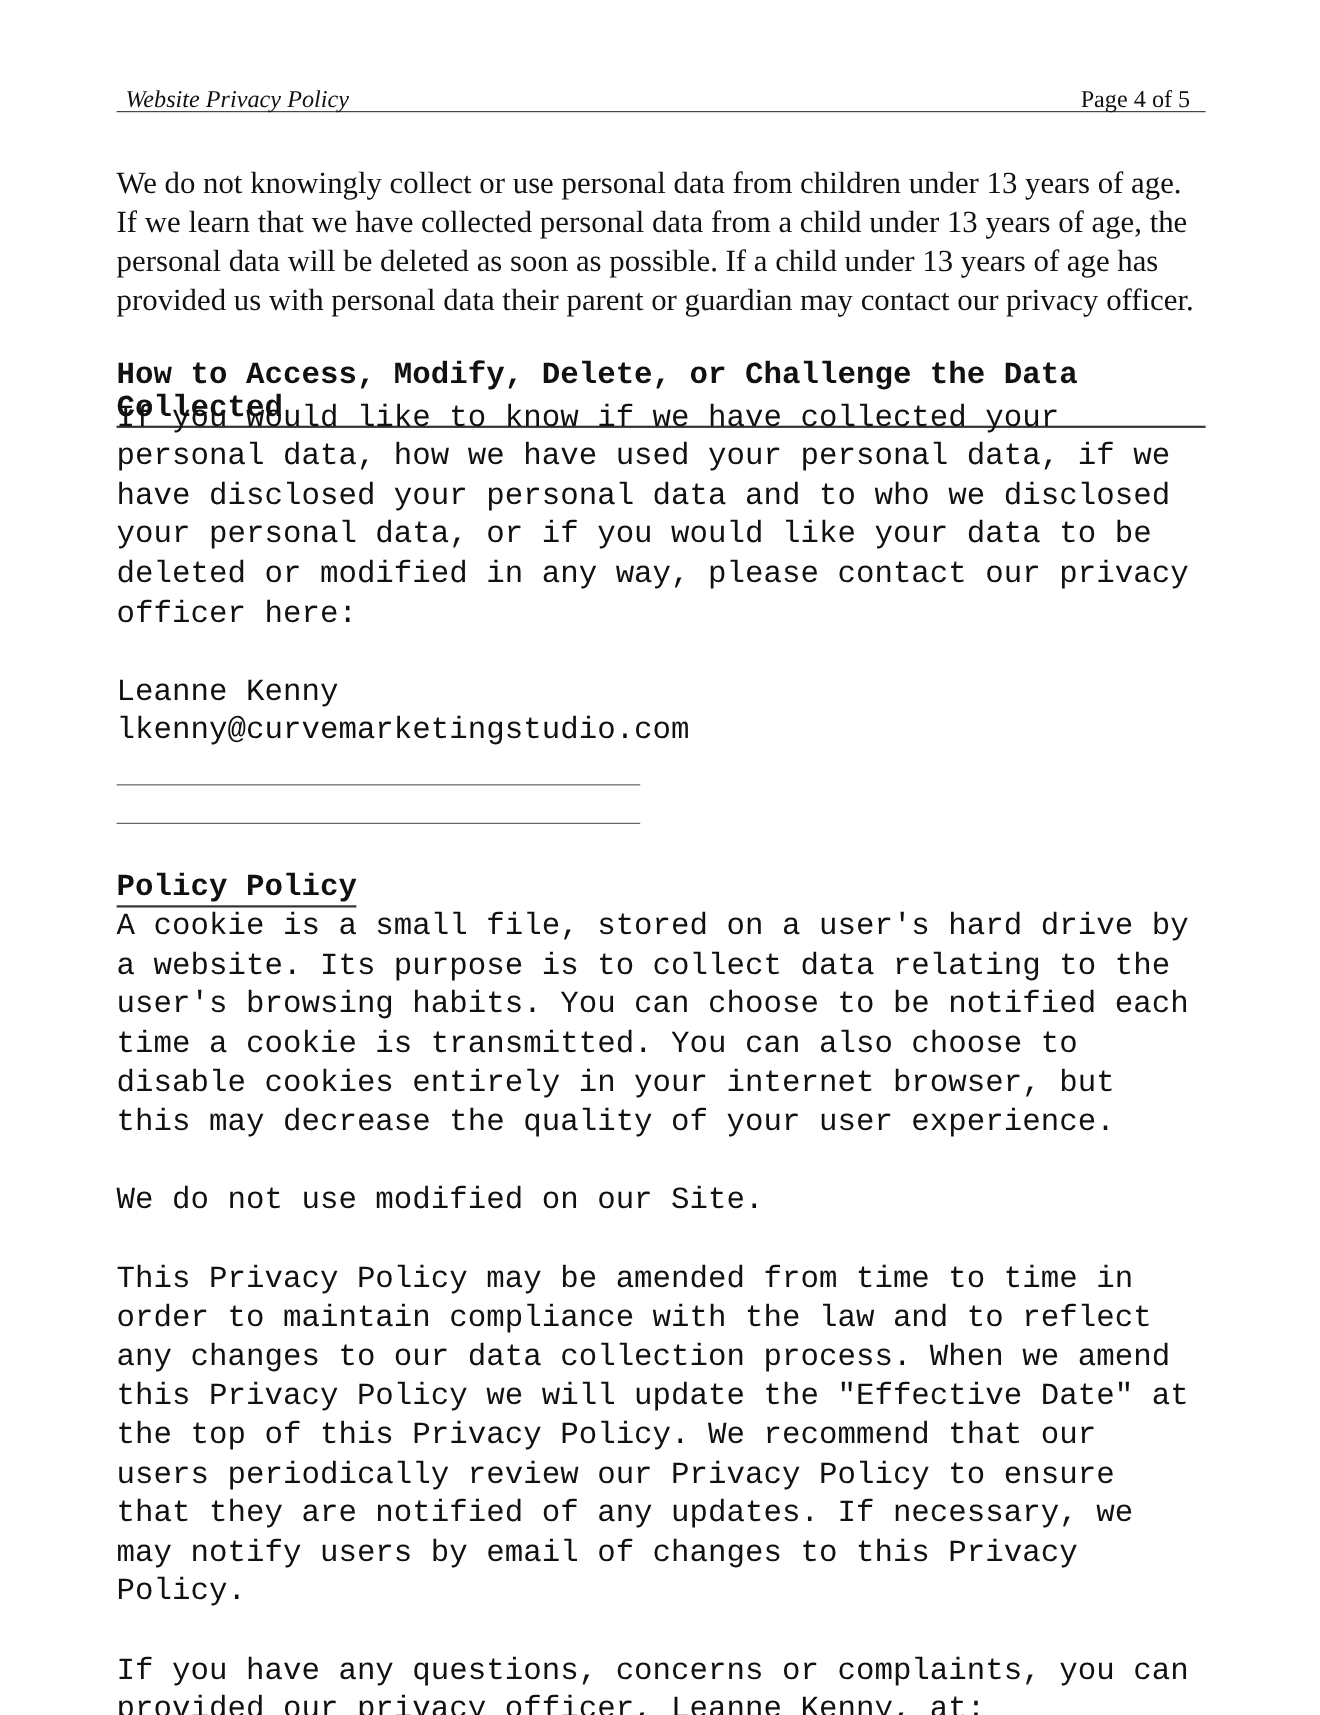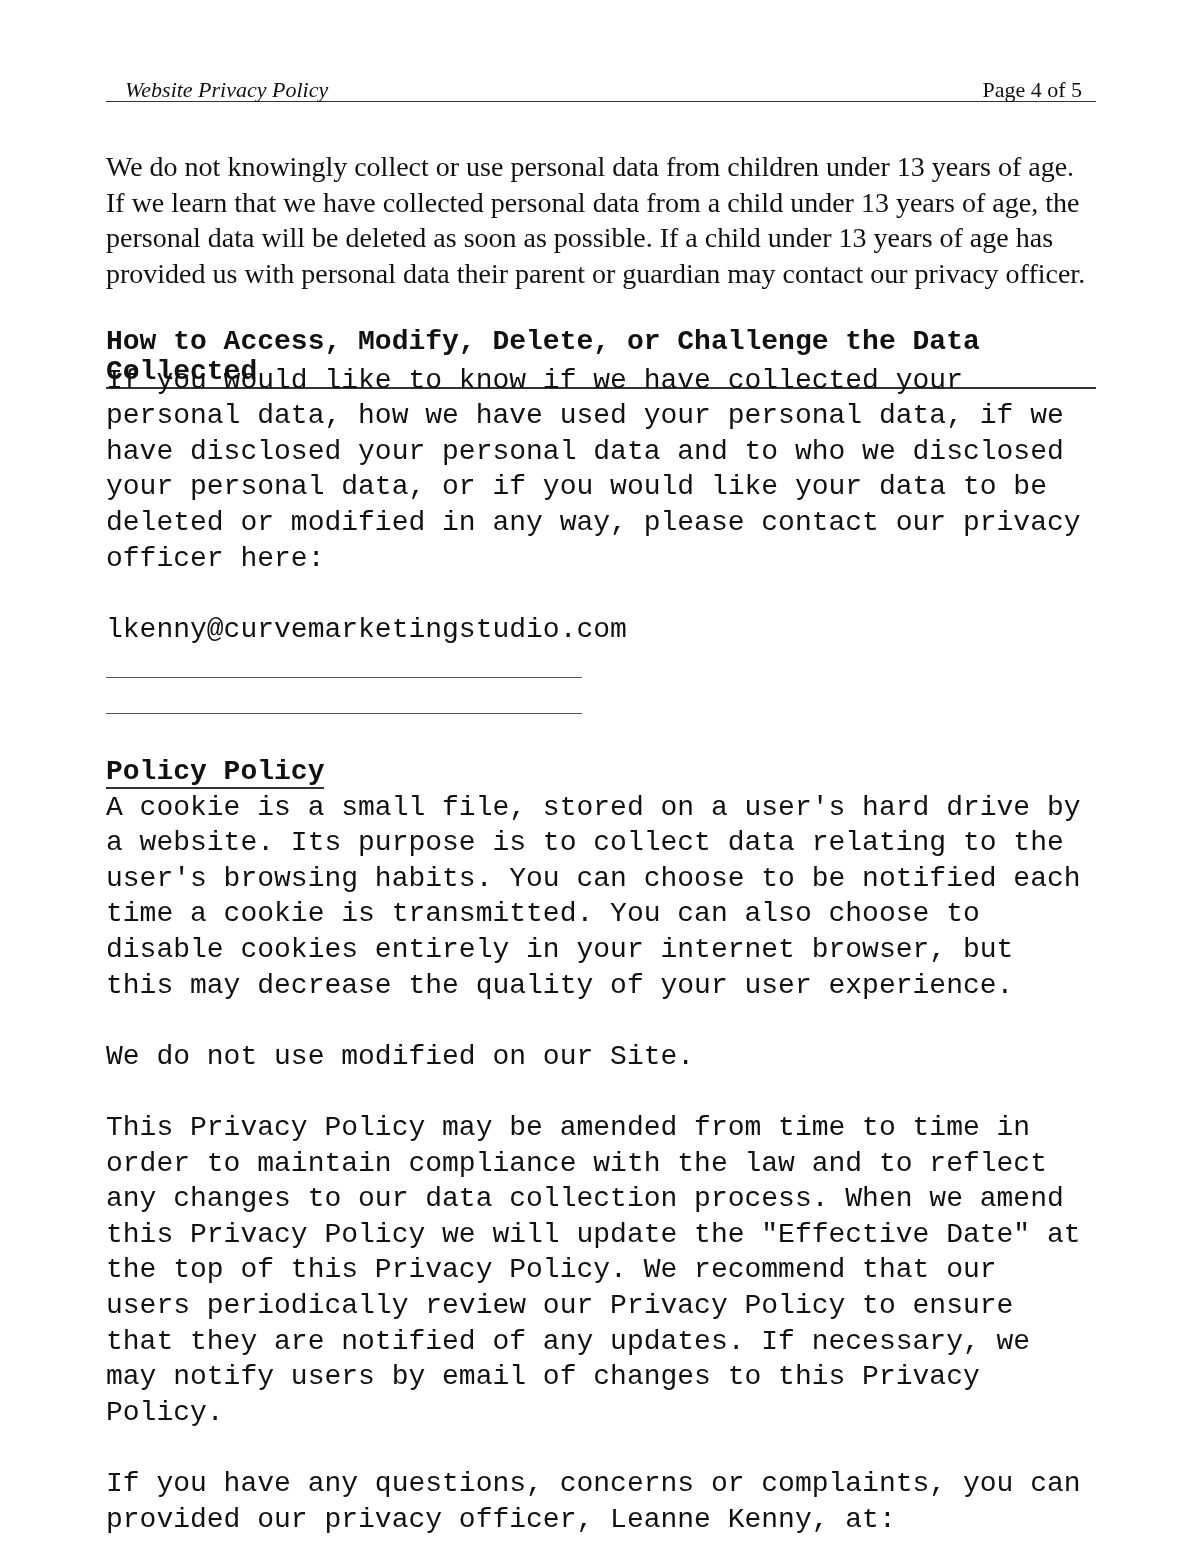--- a/index.html
+++ b/index.html
@@ -20,21 +20,21 @@
       left: 106px;
       top: 76px;
       width: 990px;
       height: 25px;
       border-bottom: 1.5px solid #333333;
       font-size: 22px;
       line-height: 28px;
     }
     .header-title {
       position: absolute;
-      left: 19px;
+      left: 8px;
       top: 0;
       font-style: italic;
     }
     .header-page {
       position: absolute;
       right: 14px;
       top: 0;
     }
     .content {
       position: absolute;
@@ -87,20 +87,21 @@
   <span class="header-page">Page 4 of 5</span>
 </div>
 
 <div class="content">
 
   <p class="para">We do not knowingly collect or use personal data from children under 13 years of age. If we learn that we have collected personal data from a child under 13 years of age, the personal data will be deleted as soon as possible. If a child under 13 years of age has provided us with personal data their parent or guardian may contact our privacy officer.</p>
 
   <div class="section-block">
     <div class="heading-row"><span class="section-heading">How to Access, Modify, Delete, or Challenge the Data Collected</span></div>
     <p class="para">If you would like to know if we have collected your personal data, how we have used your personal data, if we have disclosed your personal data and to who we disclosed your personal data, or if you would like your data to be deleted or modified in any way, please contact our privacy officer here:</p>
+    <span class="plain-line">Leanne Kenny</span>
     <span class="plain-line">lkenny@curvemarketingstudio.com</span>
     <span class="blank-line"></span>
     <span class="blank-line"></span>
   </div>
 
   <div class="section-block">
     <div class="heading-row"><span class="section-heading">Policy Policy</span></div>
     <p class="para">A cookie is a small file, stored on a user's hard drive by a website. Its purpose is to collect data relating to the user's browsing habits. You can choose to be notified each time a cookie is transmitted. You can also choose to disable cookies entirely in your internet browser, but this may decrease the quality of your user experience.</p>
     <span class="plain-line">We do not use modified on our Site.</span>
   </div>

